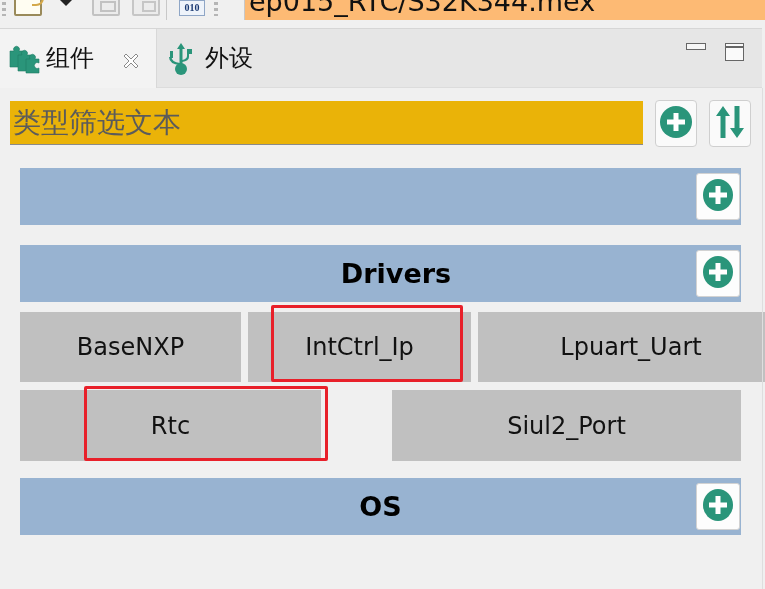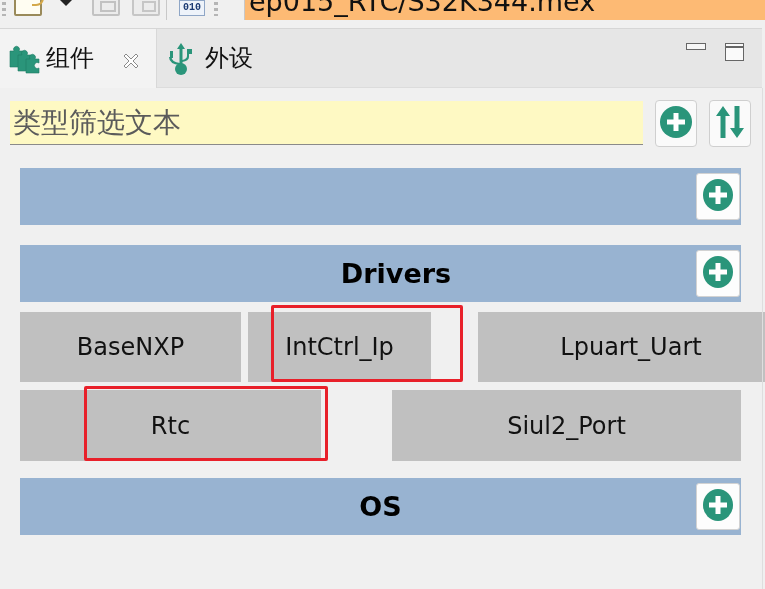--- a/index.html
+++ b/index.html
@@ -23,39 +23,39 @@
       border-right: 2px solid #d4a84a; border-bottom: 2px solid #d4a84a; border-radius: 0 0 8px 0; }
     .tb-drop { left: 60px; top: 0px; width: 0; height: 0;
       border-left: 6px solid transparent; border-right: 6px solid transparent; border-top: 6px solid #222; }
     .tb-save { left: 92px; top: -6px; width: 28px; height: 22px; border: 2px solid #c2c2c2; border-radius: 2px; background: #ececec; }
     .tb-save::after { content: ""; position: absolute; left: 6px; bottom: 2px; width: 12px; height: 7px; border: 2px solid #c2c2c2; }
     .tb-saveall { left: 132px; top: -6px; width: 28px; height: 22px; border: 2px solid #c6c6c6; border-radius: 2px; background: #ececec; }
     .tb-saveall::after { content: ""; position: absolute; left: 8px; bottom: 2px; width: 10px; height: 7px; border: 2px solid #c6c6c6; }
     .tb-sep { left: 166px; top: 0; width: 1px; height: 20px; background: #c8c8c8; }
     .tb-bin { left: 179px; top: 0px; width: 26px; height: 16px; border: 1px solid #8fa6c6;
       background: #eef3fa; font-size: 10px; font-weight: bold; color: #1b3a73; line-height: 14px; text-align: center;
-      font-family: Liberation Mono, monospace; }
+      font-family: Liberation Serif, serif; }
     .title-field { left: 244px; top: 0; width: 521px; height: 20px; background: #fdba74;
       border-left: 1px solid #c8c8c8; overflow: hidden; }
     .title-text { position: absolute; left: 4px; top: -14px; font-size: 27px; color: #111;
       font-family: "DejaVu Sans", sans-serif; white-space: nowrap; }
 
     
     .tabbar { left: 0; top: 28px; width: 762px; height: 60px; background: #e6e6e6;
       border-top: 1px solid #d6d6d6; border-bottom: 1px solid #dcdcdc; }
     .tab-active { left: 0; top: 0; width: 157px; height: 59px; background: #f3f3f3; border-right: 1px solid #d8d8d8; }
     .tab-label { position: absolute; top: 13px; font-size: 24px; color: #111; white-space: nowrap; }
     .tab-close { position: absolute; left: 121px; top: 22px; width: 20px; height: 20px; cursor: pointer; }
     .tab-inactive { left: 158px; top: 0; width: 120px; height: 59px; cursor: pointer; }
     .view-min { right: 56px; top: 14px; width: 20px; height: 7px; border: 1.5px solid #666; background: #f6f6f6; }
     .view-max { right: 18px; top: 14px; width: 19px; height: 18px; border: 1.5px solid #666; background: #fafafa; }
     .view-max::before { content: ""; position: absolute; left: 0; right: 0; top: 2px; height: 1.5px; background: #666; }
 
     
-    .filter-input { left: 10px; top: 101px; width: 633px; height: 44px; background: #fef9c3;
+    .filter-input { left: 10px; top: 101px; width: 633px; height: 44px; background: #eab308;
       border: none; border-bottom: 1.5px solid #8a8a8a; padding-left: 3px;
       font-size: 28px; color: #5b5b5b; outline: none; font-family: "DejaVu Sans", sans-serif; }
     .filter-input::placeholder { color: #5b5b5b; }
     .icon-btn { width: 42px; height: 47px; background: #fafafa; border: 1px solid #cfcfcf; border-radius: 4px;
       display: flex; align-items: center; justify-content: center; cursor: pointer; }
 
     
     .group-header { left: 20px; width: 721px; height: 57px; background: #98b3d1;
       display: flex; align-items: center; justify-content: center; }
     .group-title { font-size: 27px; font-weight: bold; color: #000; font-family: "DejaVu Sans", sans-serif; }
@@ -164,21 +164,21 @@
         <rect x="13.5" y="7" width="5" height="18" fill="#fff"></rect>
         <rect x="7" y="13.5" width="18" height="5" fill="#fff"></rect>
       </svg>
     </span>
   </div>
 </div>
 
 <div class="abs comp" style="left:20px; top:312px; width:221px; height:70px;">
   <span class="comp-label">BaseNXP</span>
 </div>
-<div class="abs comp" style="left:248px; top:312px; width:183px; height:70px;">
+<div class="abs comp" style="left:248px; top:312px; width:223px; height:70px;">
   <span class="comp-label">IntCtrl_Ip</span>
 </div>
 <div class="abs comp" style="left:478px; top:312px; width:306px; height:70px;">
   <span class="comp-label">Lpuart_Uart</span>
 </div>
 <div class="abs comp" style="left:20px; top:390px; width:301px; height:71px;">
   <span class="comp-label">Rtc</span>
 </div>
 <div class="abs comp" style="left:392px; top:390px; width:349px; height:71px;">
   <span class="comp-label">Siul2_Port</span>

